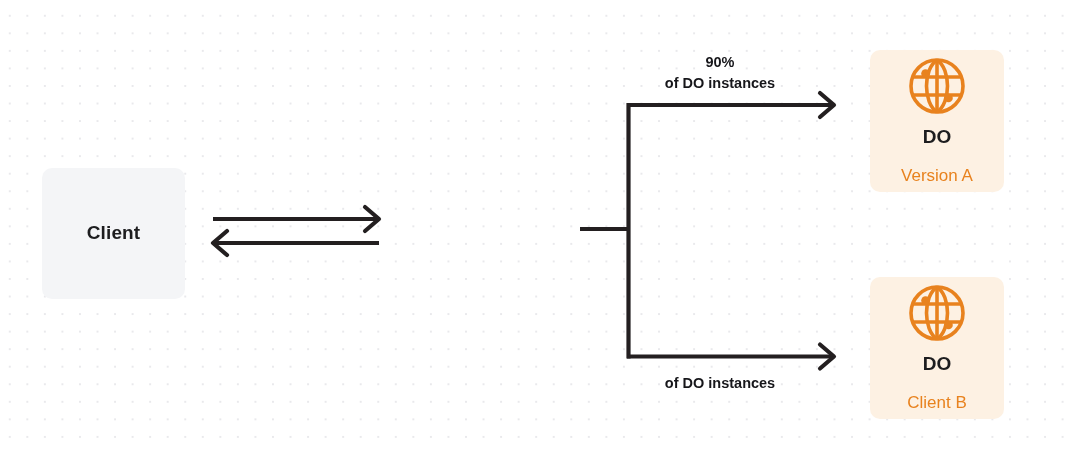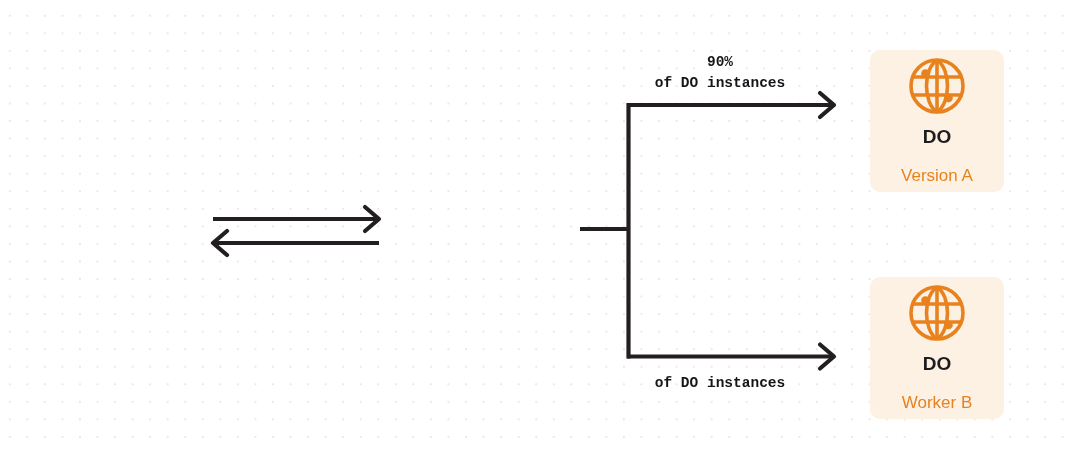--- a/index.html
+++ b/index.html
@@ -91,21 +91,20 @@
 
   
   .edge-label {
     position: absolute;
     text-align: center;
     font-size: 14.5px;
     font-weight: bold;
     color: #16161a;
     line-height: 1.42;
     white-space: nowrap;
-    font-family: Liberation Mono, monospace;
   }
   .edge-label-top {
     left: 617px;
     top: 52px;
     width: 206px;
   }
   .edge-label-bottom {
     left: 617px;
     top: 373px;
     width: 206px;
@@ -151,20 +150,23 @@
 
   <div class="edge-label edge-label-top">
     <div>90%</div>
     <div>of DO instances</div>
   </div>
 
   <div class="edge-label edge-label-bottom">
     <div>of DO instances</div>
   </div>
 
+  <div class="node node-client">
+    <div class="node-label">Client</div>
+  </div>
 
 
   <div class="node node-do-a">
     <span class="icon-wrap do-icon-wrap">
       <svg width="60" height="60" viewBox="0 0 60 60" xmlns="http://www.w3.org/2000/svg">
         <g fill="none" stroke="#e8821e" stroke-width="3.6">
           <circle cx="30" cy="30" r="26"></circle>
           <line x1="30" y1="4" x2="30" y2="56"></line>
           <line x1="5.2" y1="21" x2="54.8" y2="21"></line>
           <line x1="5.2" y1="39" x2="54.8" y2="39"></line>
@@ -188,16 +190,16 @@
           <line x1="5.2" y1="21" x2="54.8" y2="21"></line>
           <line x1="5.2" y1="39" x2="54.8" y2="39"></line>
           <path d="M30 4 C16 13 16 47 30 56"></path>
           <path d="M30 4 C44 13 44 47 30 56"></path>
         </g>
         <circle cx="18.5" cy="17.5" r="4.3" fill="#e8821e"></circle>
         <circle cx="41.5" cy="42" r="4.3" fill="#e8821e"></circle>
       </svg>
     </span>
     <div class="node-label">DO</div>
-    <div class="node-sublabel">Worker B</div>
+    <div class="node-sublabel">Client B</div>
   </div>
 
 </div>
 
 </body></html>

